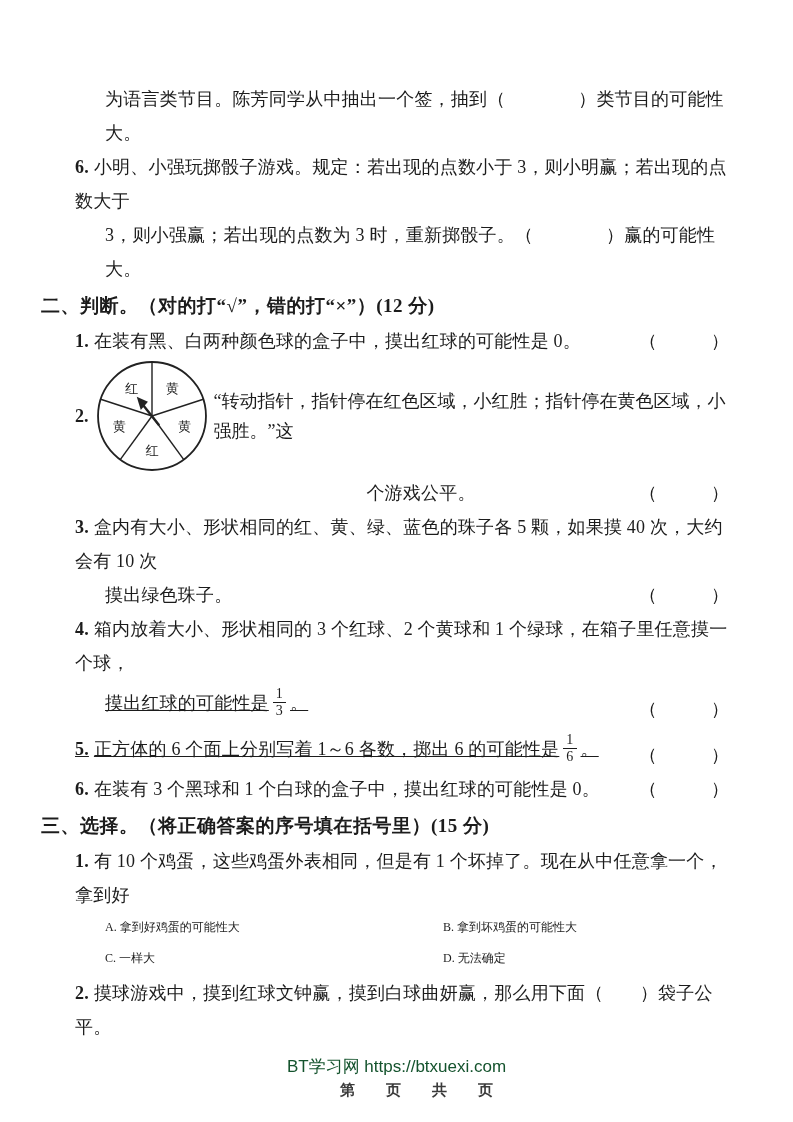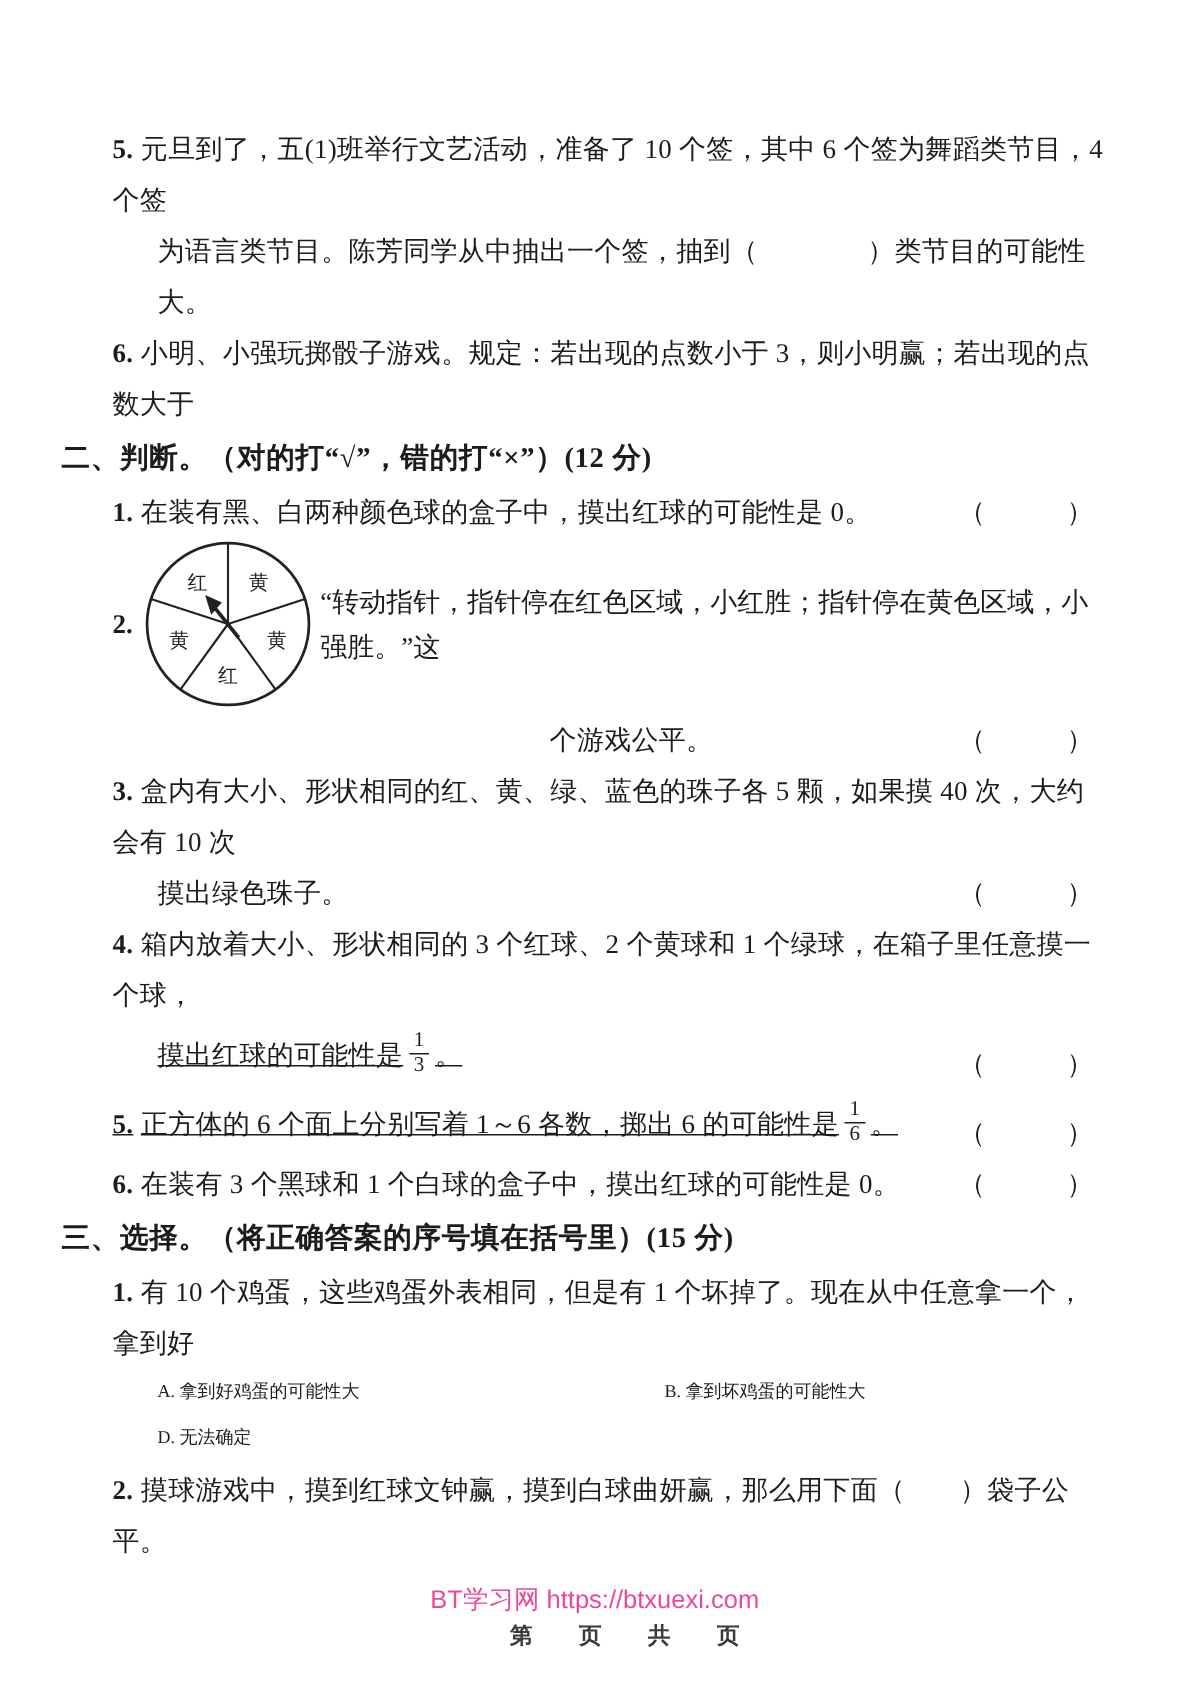--- a/index.html
+++ b/index.html
@@ -17,39 +17,39 @@
   .spinner-row .qnum{font-size:18px;}
   .spinner-quote{font-size:18px;line-height:30px;flex:1;padding-left:6px;}
   .spinner-svg{flex:0 0 auto;margin-left:2px;}
   .frac-line{line-height:46px;text-decoration:underline;}
   .frac{display:inline-flex;flex-direction:column;align-items:center;vertical-align:middle;
         line-height:1.05;font-size:14px;margin:0 4px 4px 4px;}
   .frac .fnum{border-bottom:1.4px solid #1c1c1c;padding:0 3px 1px;}
   .frac .fden{padding-top:1px;}
   .opt-row{display:grid;grid-template-columns:338px 1fr;padding-left:30px;font-size:12px;line-height:31px;}
   .footer{position:absolute;left:0;right:0;bottom:22px;text-align:center;}
-  .footer-site{font-family:"Liberation Sans","DejaVu Sans",sans-serif;font-size:17px;color:#ec4899;}
+  .footer-site{font-family:"Liberation Sans","DejaVu Sans",sans-serif;font-size:17px;color:#14532d;}
   .footer-pager{font-family:"Liberation Sans","DejaVu Sans",sans-serif;font-size:15px;color:#3b3b3b;
                 font-weight:bold;letter-spacing:8px;margin-top:3px;padding-left:48px;}
   svg text{font-family:"Liberation Serif","DejaVu Serif",serif;}
 </style>
 </head>
 <body>
 
 <div class="content">
 
-  <div class="line">
-    <span class="qnum">5.</span><span>元旦到了，五(1)班举行文艺活动，准备了 10 个签，其中 6 个签为舞蹈类节目，4 个签</span>
-  </div>
   <div class="line cont">
     <span>为语言类节目。陈芳同学从中抽出一个签，抽到（　　　　）类节目的可能性大。</span>
   </div>
 
   <div class="line">
     <span class="qnum">6.</span><span>小明、小强玩掷骰子游戏。规定：若出现的点数小于 3，则小明赢；若出现的点数大于</span>
+  </div>
+  <div class="line cont">
+    <span>3，则小强赢；若出现的点数为 3 时，重新掷骰子。（　　　　）赢的可能性大。</span>
   </div>
 
   <div class="sec-header" style="margin-left:-34px;">
     <span>二、判断。</span><span>（对的打“√”，错的打“×”）(12 分)</span>
   </div>
 
   <div class="line">
     <span class="qnum">1.</span><span>在装有黑、白两种颜色球的盒子中，摸出红球的可能性是 0。</span>
     <span class="bracket">（　　）</span>
   </div>
@@ -117,20 +117,21 @@
   </div>
 
   <div class="line">
     <span class="qnum">1.</span><span>有 10 个鸡蛋，这些鸡蛋外表相同，但是有 1 个坏掉了。现在从中任意拿一个，拿到好</span>
   </div>
   <div class="opt-row">
     <span>A. 拿到好鸡蛋的可能性大</span>
     <span>B. 拿到坏鸡蛋的可能性大</span>
   </div>
   <div class="opt-row">
+    <span>C. 一样大</span>
     <span>D. 无法确定</span>
   </div>
 
   <div class="line" style="margin-top:2px;">
     <span class="qnum">2.</span><span>摸球游戏中，摸到红球文钟赢，摸到白球曲妍赢，那么用下面（　　）袋子公平。</span>
   </div>
 
 </div>
 
 <div class="footer">

